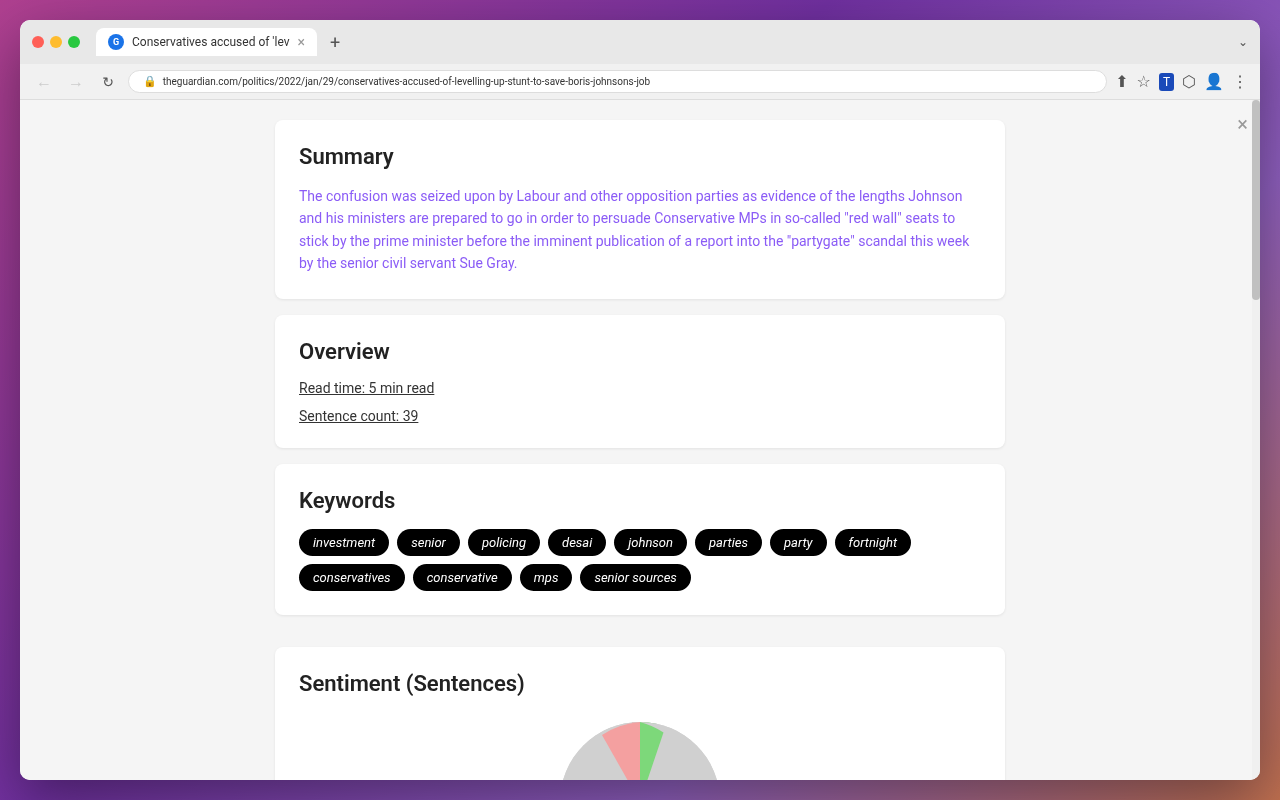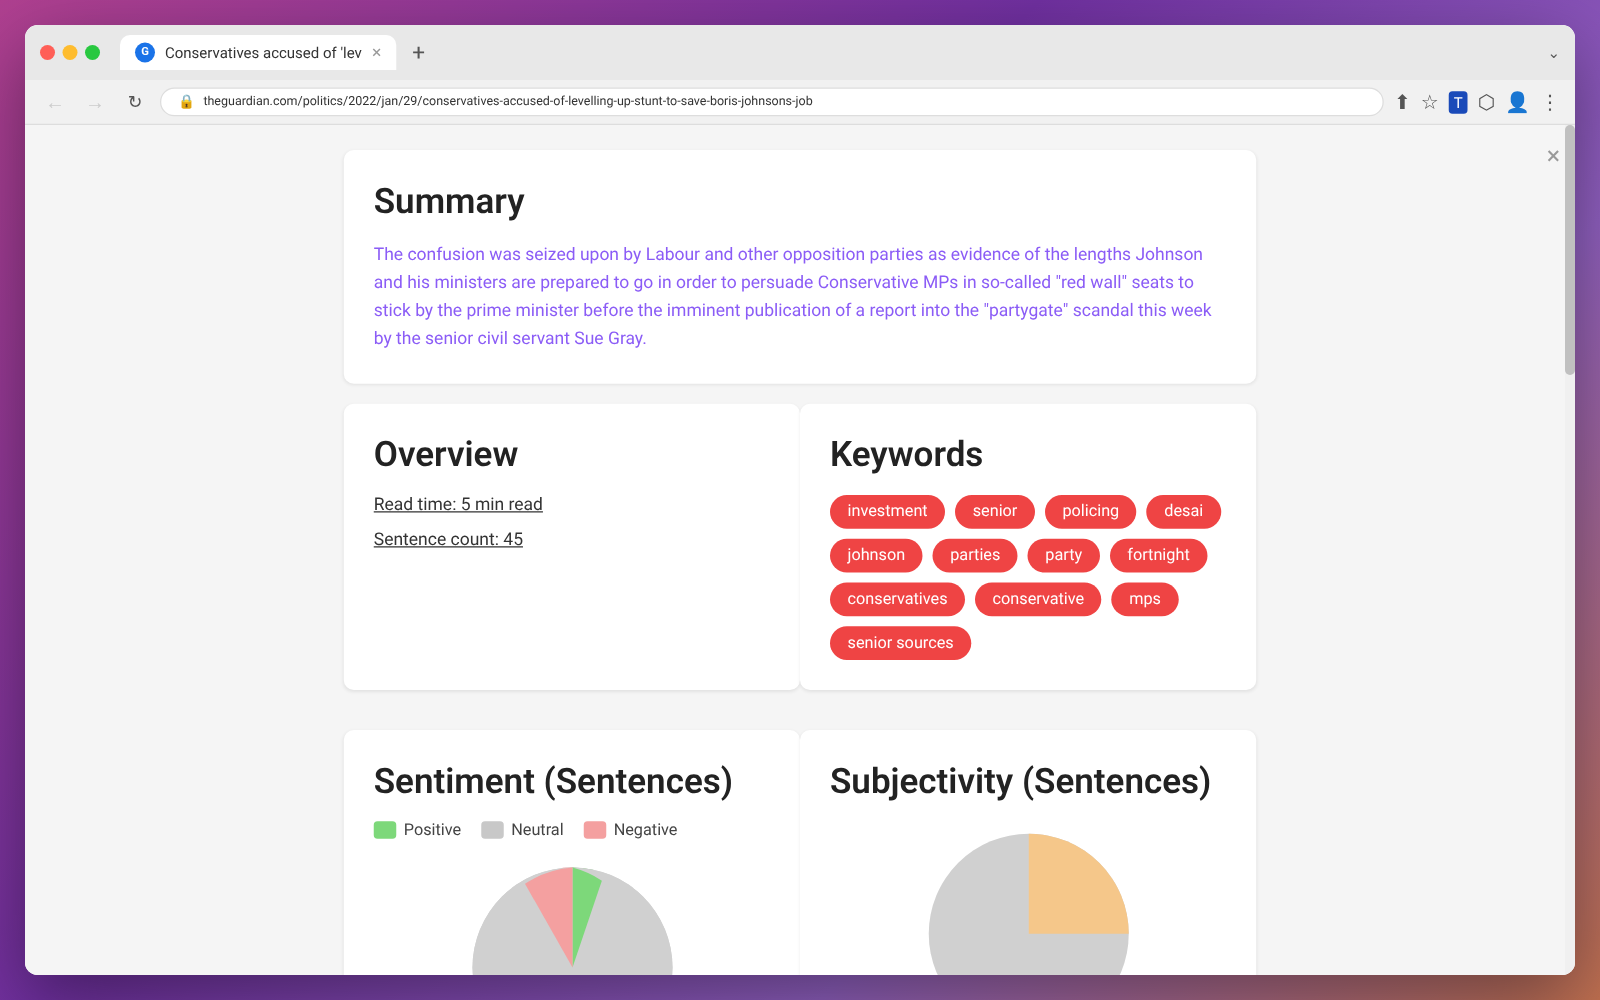--- a/index.html
+++ b/index.html
@@ -221,36 +221,36 @@
     
     .card {
       background: #fff;
       border-radius: 8px;
       padding: 24px;
       margin-bottom: 16px;
       box-shadow: 0 1px 3px rgba(0,0,0,0.08);
     }
 
     .card-title {
-      font-size: 28px;
+      font-size: 22px;
       font-weight: 600;
       color: #222;
       margin-bottom: 16px;
     }
 
     .card-text {
       font-size: 14px;
       color: #8b5cf6;
       line-height: 1.6;
     }
 
     
     .two-col {
       display: grid;
-      grid-template-columns: 1fr 1fr;
+      grid-template-columns: 1fr;
       gap: 0;
       margin-bottom: 16px;
     }
 
     .stat-row {
       font-size: 14px;
       color: #333;
       margin-bottom: 12px;
       text-decoration: underline;
     }
@@ -258,26 +258,27 @@
     .stat-row:last-child { margin-bottom: 0; }
 
     
     .keywords-grid {
       display: flex;
       flex-wrap: wrap;
       gap: 8px;
     }
 
     .keyword-tag {
-      background: #ef4444;
+      background: #000000;
       color: #fff;
       border-radius: 20px;
       padding: 6px 14px;
       font-size: 13px;
       cursor: pointer;
+      font-style: italic;
     }
 
     
     .chart-legend {
       display: flex;
       gap: 16px;
       margin-bottom: 12px;
       flex-wrap: wrap;
     }
 
@@ -383,21 +384,21 @@
       <div class="card">
         <div class="card-title">Summary</div>
         <div class="card-text">The confusion was seized upon by Labour and other opposition parties as evidence of the lengths Johnson and his ministers are prepared to go in order to persuade Conservative MPs in so-called "red wall" seats to stick by the prime minister before the imminent publication of a report into the "partygate" scandal this week by the senior civil servant Sue Gray.</div>
       </div>
 
       <div class="two-col">
 
         <div class="card">
           <div class="card-title">Overview</div>
           <div class="stat-row">Read time: 5 min read</div>
-          <div class="stat-row">Sentence count: 45</div>
+          <div class="stat-row">Sentence count: 39</div>
         </div>
 
         <div class="card">
           <div class="card-title">Keywords</div>
           <div class="keywords-grid" id="keywords-container">
           <span class="keyword-tag">investment</span>
               <span class="keyword-tag">senior</span>
               <span class="keyword-tag">policing</span>
               <span class="keyword-tag">desai</span>
               <span class="keyword-tag">johnson</span>
@@ -409,34 +410,20 @@
               <span class="keyword-tag">mps</span>
               <span class="keyword-tag">senior sources</span>
             </div>
         </div>
       </div>
 
       <div class="two-col">
 
         <div class="card">
           <div class="card-title">Sentiment (Sentences)</div>
-          <div class="chart-legend">
-            <div class="legend-item">
-              <div class="legend-dot positive"></div>
-              <span>Positive</span>
-            </div>
-            <div class="legend-item">
-              <div class="legend-dot neutral"></div>
-              <span>Neutral</span>
-            </div>
-            <div class="legend-item">
-              <div class="legend-dot negative"></div>
-              <span>Negative</span>
-            </div>
-          </div>
           <div class="pie-container">
 
             <svg class="pie-chart" viewBox="0 0 180 180">
 
               <circle cx="90" cy="90" r="80" fill="#d0d0d0"></circle>
 
               <path d="M90,90 L90,10 A80,80 0 0,1 107,12 Z" fill="#7dd87a"></path>
 
               <path d="M90,90 L90,10 A80,80 0 0,1 140,35 Z" fill="#7dd87a" opacity="0.3"></path>
 

